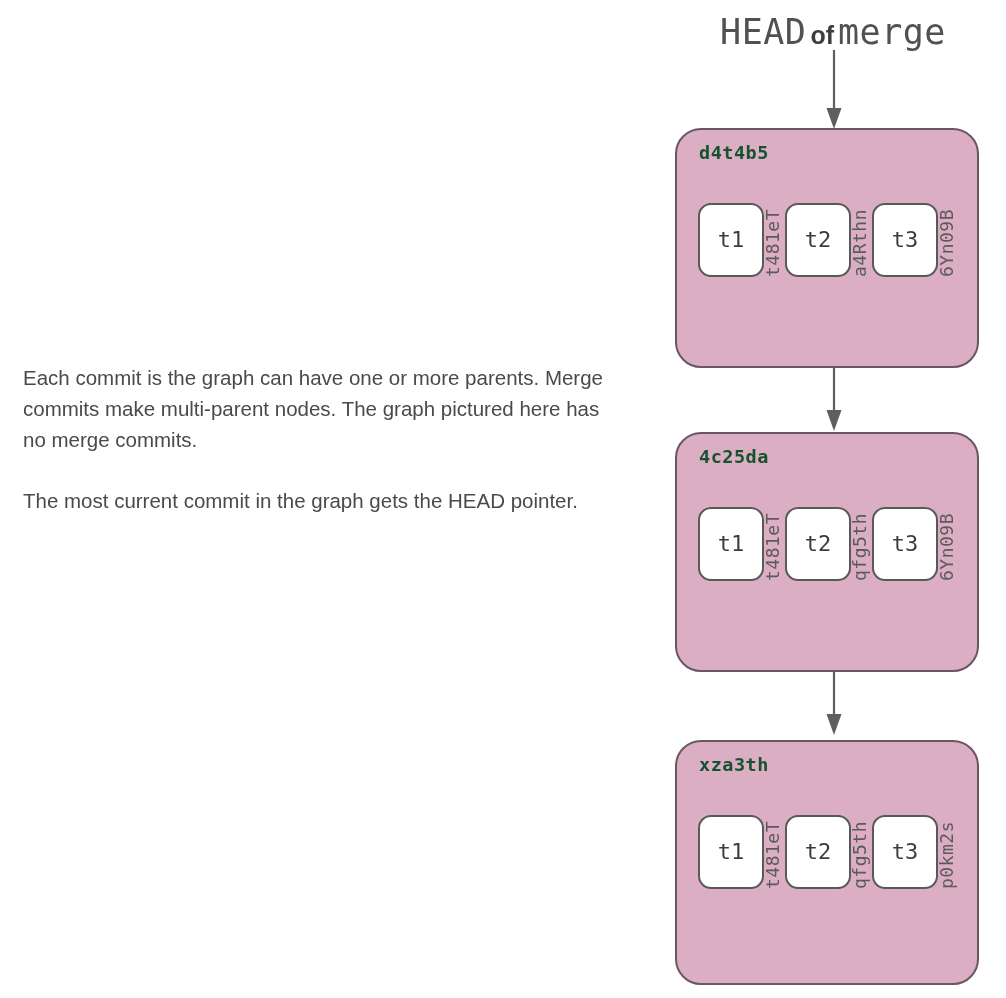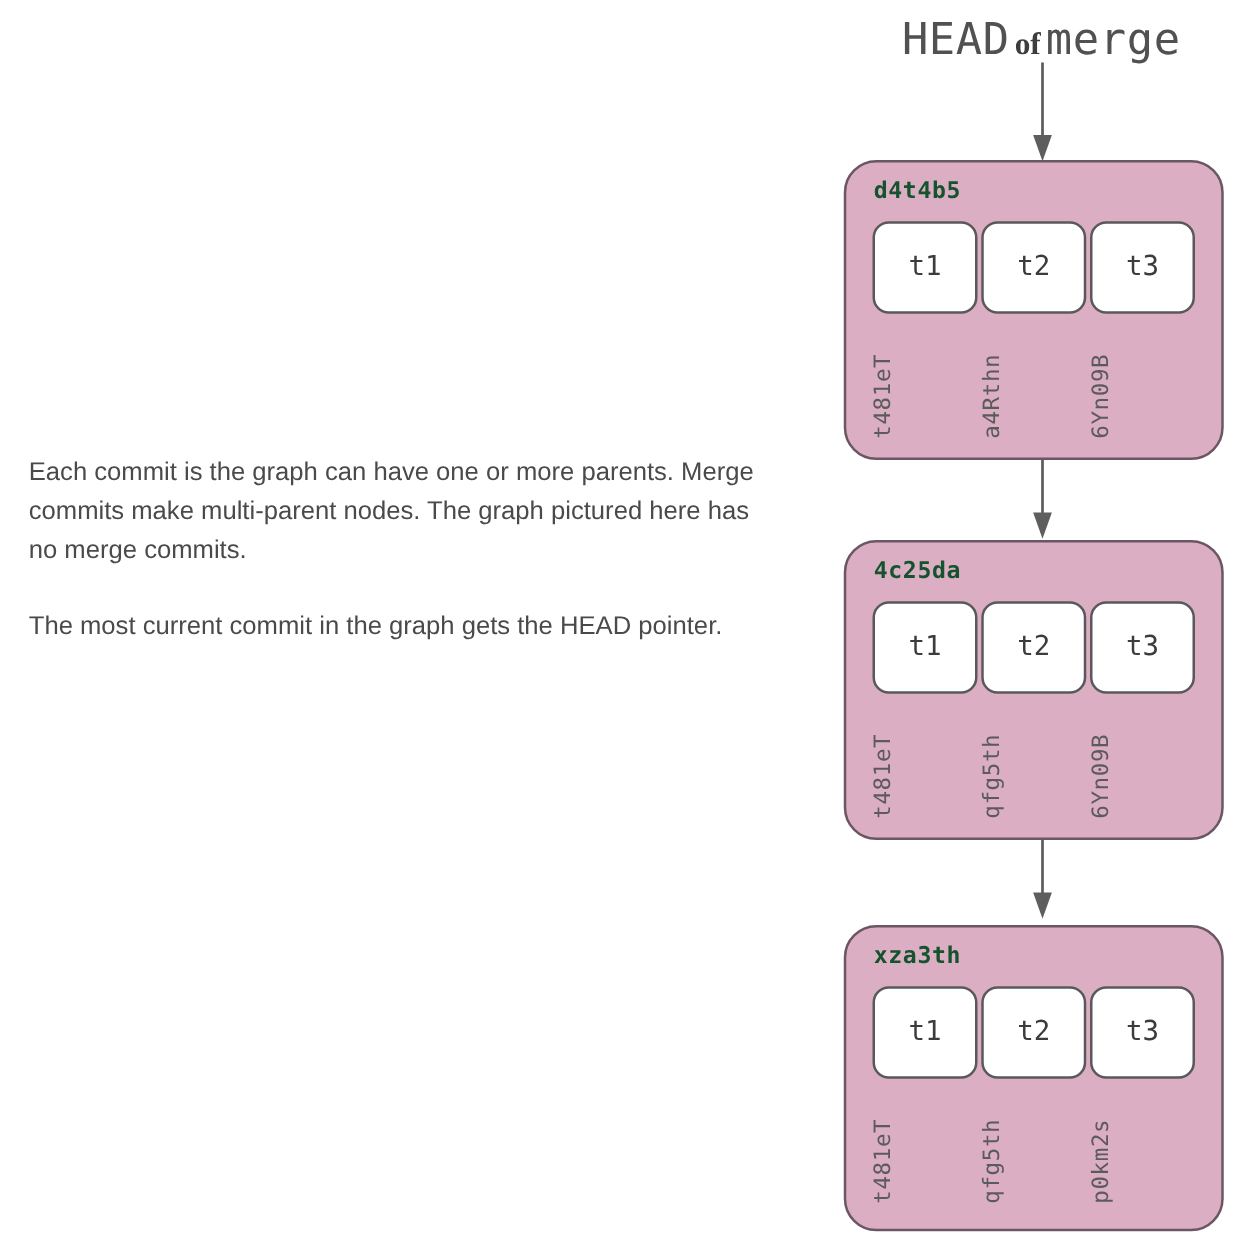--- a/index.html
+++ b/index.html
@@ -42,21 +42,21 @@
     text-align: center;
     white-space: nowrap;
   }
   .head-label .mono {
     font-family: "DejaVu Sans Mono", "Liberation Mono", monospace;
     font-size: 35px;
     color: #515151;
     letter-spacing: 0.5px;
   }
   .head-label .of {
-    font-family: Liberation Serif, serif;
+    font-family: Liberation Sans, sans-serif;
     font-size: 25px;
     font-weight: bold;
     color: #3d3d3d;
     padding: 0 4px;
   }
 
   
   .arrow {
     position: absolute;
     left: 817px;
@@ -85,22 +85,22 @@
     line-height: 1;
   }
   .tiles {
     display: flex;
     justify-content: space-between;
     padding: 14px 21px 0 21px;
     box-sizing: border-box;
   }
   .tile-col {
     display: flex;
-    flex-direction: column;
-    align-items: flex-start;
+    flex-direction: row;
+    align-items: flex-end;
     width: 84px;
   }
   .tile {
     width: 84px;
     height: 74px;
     background: #ffffff;
     border: 2px solid #595959;
     border-radius: 13px;
     box-sizing: border-box;
     display: flex;

